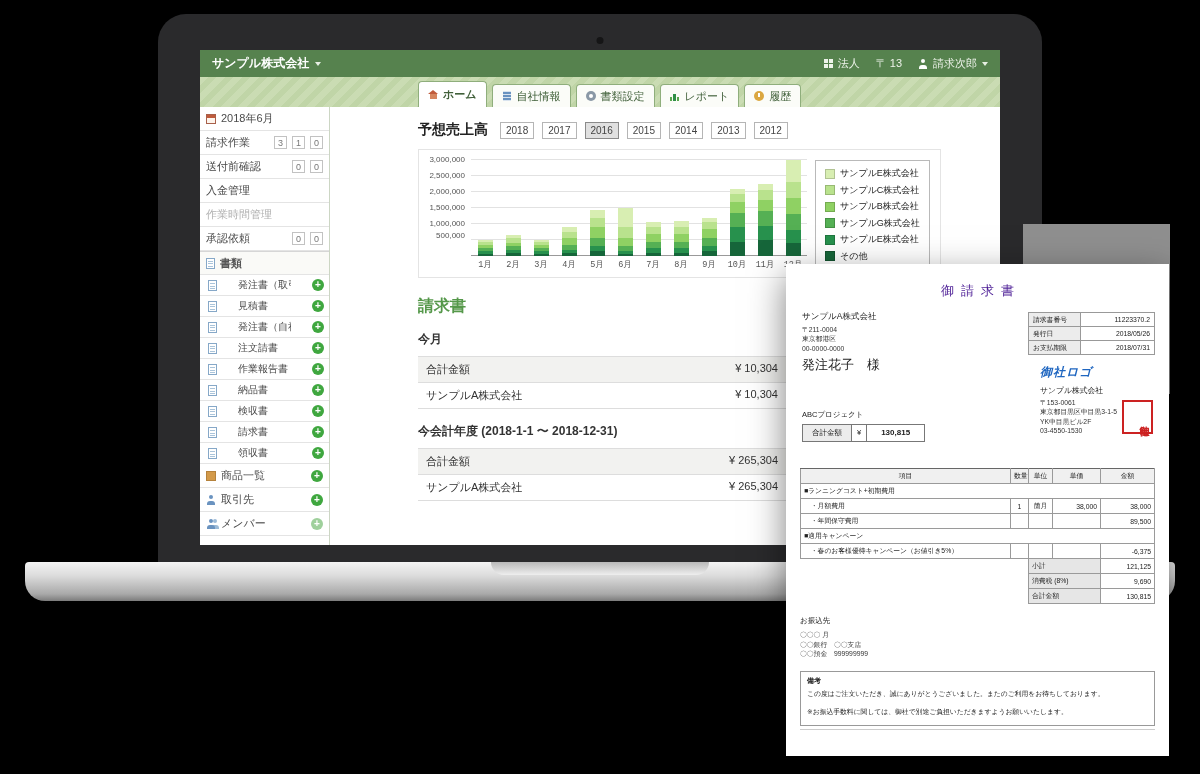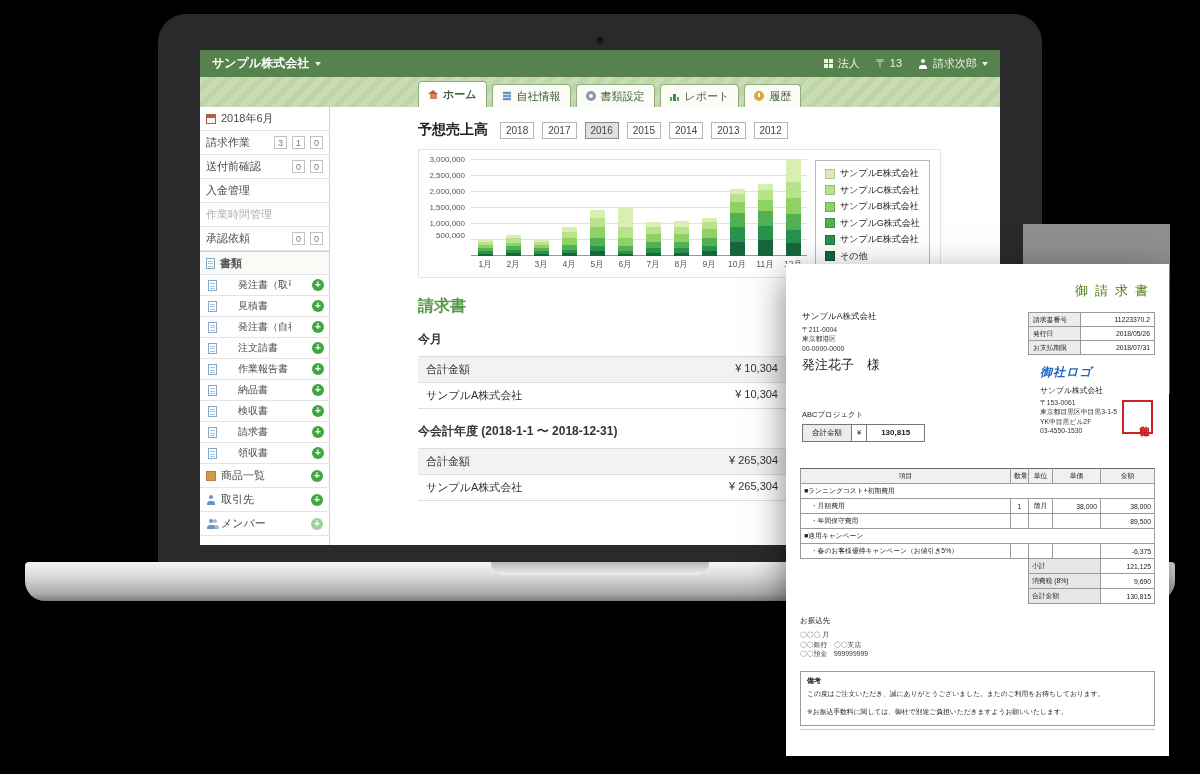--- a/index.html
+++ b/index.html
@@ -84,21 +84,21 @@
   .chart-box { display:flex; align-items:flex-start; border:1px solid #e4e4e4; padding:10px 10px 6px 0; margin-top:10px; width:fit-content; }
   .plot-row { display:flex; }
   .y-labels { position:relative; width:52px; height:96px; }
   .ytick { position:absolute; right:6px; font-size:8px; color:#555; white-space:nowrap; }
   .plot { position:relative; width:336px; height:96px; }
   .gridline { position:absolute; left:0; right:0; height:1px; background:#e2e2e2; }
   .gridline.baseline { background:#999; bottom:0; }
   .bars { position:absolute; inset:0; display:flex; align-items:flex-end; }
   .bar-col { flex:1; display:flex; flex-direction:column; align-items:center; }
   .bar-seg { width:15px; }
-  .x-row { display:flex; }
+  .x-row { display:flex;font-family:Liberation Mono, monospace; }
   .x-spacer { width:52px; }
   .x-labels { width:336px; display:flex; }
   .x-cell { flex:1; text-align:center; font-size:8.5px; color:#555; padding-top:3px; }
   .legend { margin-left:8px; border:1px solid #b9b9b9; padding:6px 9px; display:flex; flex-direction:column; gap:3.5px; }
   .leg-item { display:flex; align-items:center; gap:5px; font-size:9px; color:#222; white-space:nowrap; }
   .leg-chip { width:10px; height:10px; border:1px solid rgba(0,0,0,.18); flex:none; }
 
   .chart-btns { margin-top:12px; }
   .chart-btn { font-size:11px; border:1px solid #b0b0b0; background:#fff; padding:3px 10px; margin-right:4px; color:#333;
     font-family:inherit; cursor:pointer; }
@@ -106,21 +106,21 @@
 
   .green-heading { color:#55984a; font-size:16px; font-weight:bold; margin-top:18px; }
   .sub-label { font-size:12px; font-weight:bold; color:#333; margin-top:14px; }
   .amount-table { width:368px; margin-top:8px; border-top:1px solid #ddd; }
   .arow { display:flex; justify-content:space-between; padding:5px 8px; border-bottom:1px solid #ddd; font-size:11px; color:#333; background:#fff; }
   .arow.gray { background:#f2f2f0; }
 
   
   .invoice { position:absolute; left:786px; top:264px; width:383px; height:492px; background:#fff;
     box-shadow:0 12px 34px rgba(0,0,0,.5); z-index:5; padding:18px 14px; font-size:7px; color:#222; }
-  .inv-title { text-align:right; font-size:13px; letter-spacing:7px; color:#4d7c0f; padding-left:7px; }
+  .inv-title { text-align:center; font-size:13px; letter-spacing:7px; color:#4c1d95; padding-left:7px; }
   .inv-top { position:relative; height:152px; margin-top:12px; }
   .inv-recipient { position:absolute; left:2px; top:0; line-height:9.5px; }
   .inv-r-company { font-size:8.5px; margin-bottom:3px; }
   .inv-small { font-size:6.8px; color:#333; line-height:9.5px; }
   .inv-contact { font-size:13px; margin-top:7px; }
   .inv-meta { position:absolute; right:0; top:0; border-collapse:collapse; }
   .inv-meta td { border:1px solid #999; font-size:6.8px; padding:1.5px 4px; }
   .m-label { background:#ececec; width:52px; }
   .m-value { width:74px; text-align:right; }
   .inv-logo { position:absolute; left:240px; top:52px; color:#1f66c0; font-size:12px; font-weight:bold; font-style:italic; letter-spacing:1px; }

